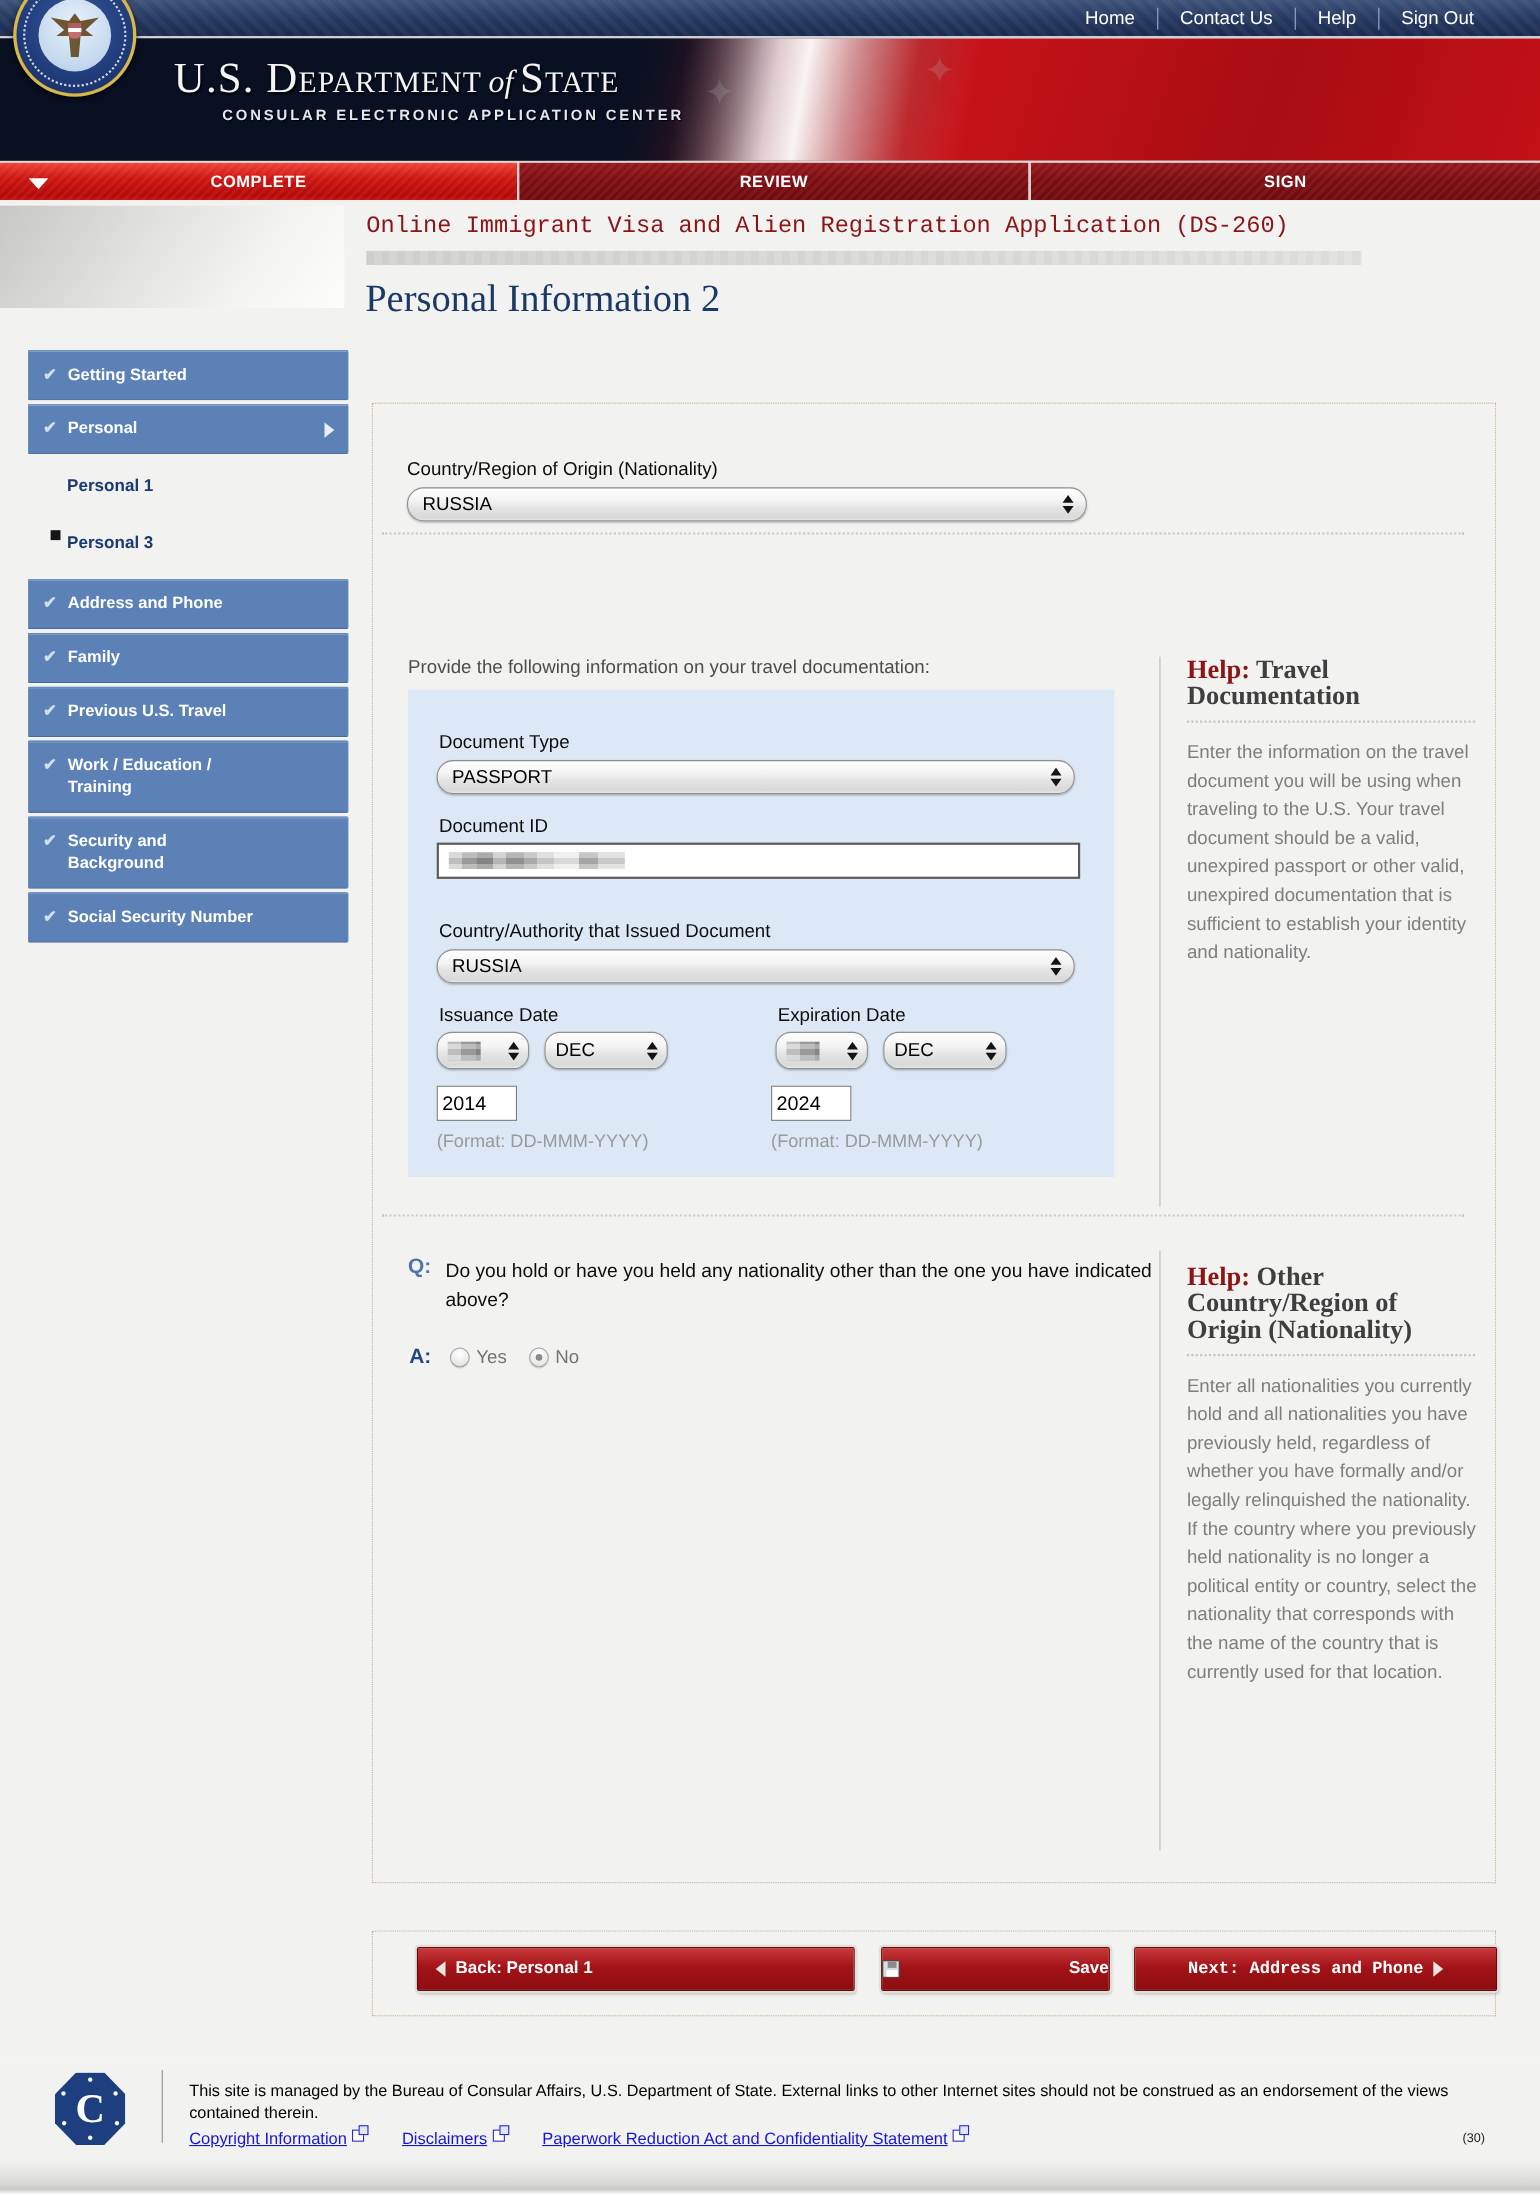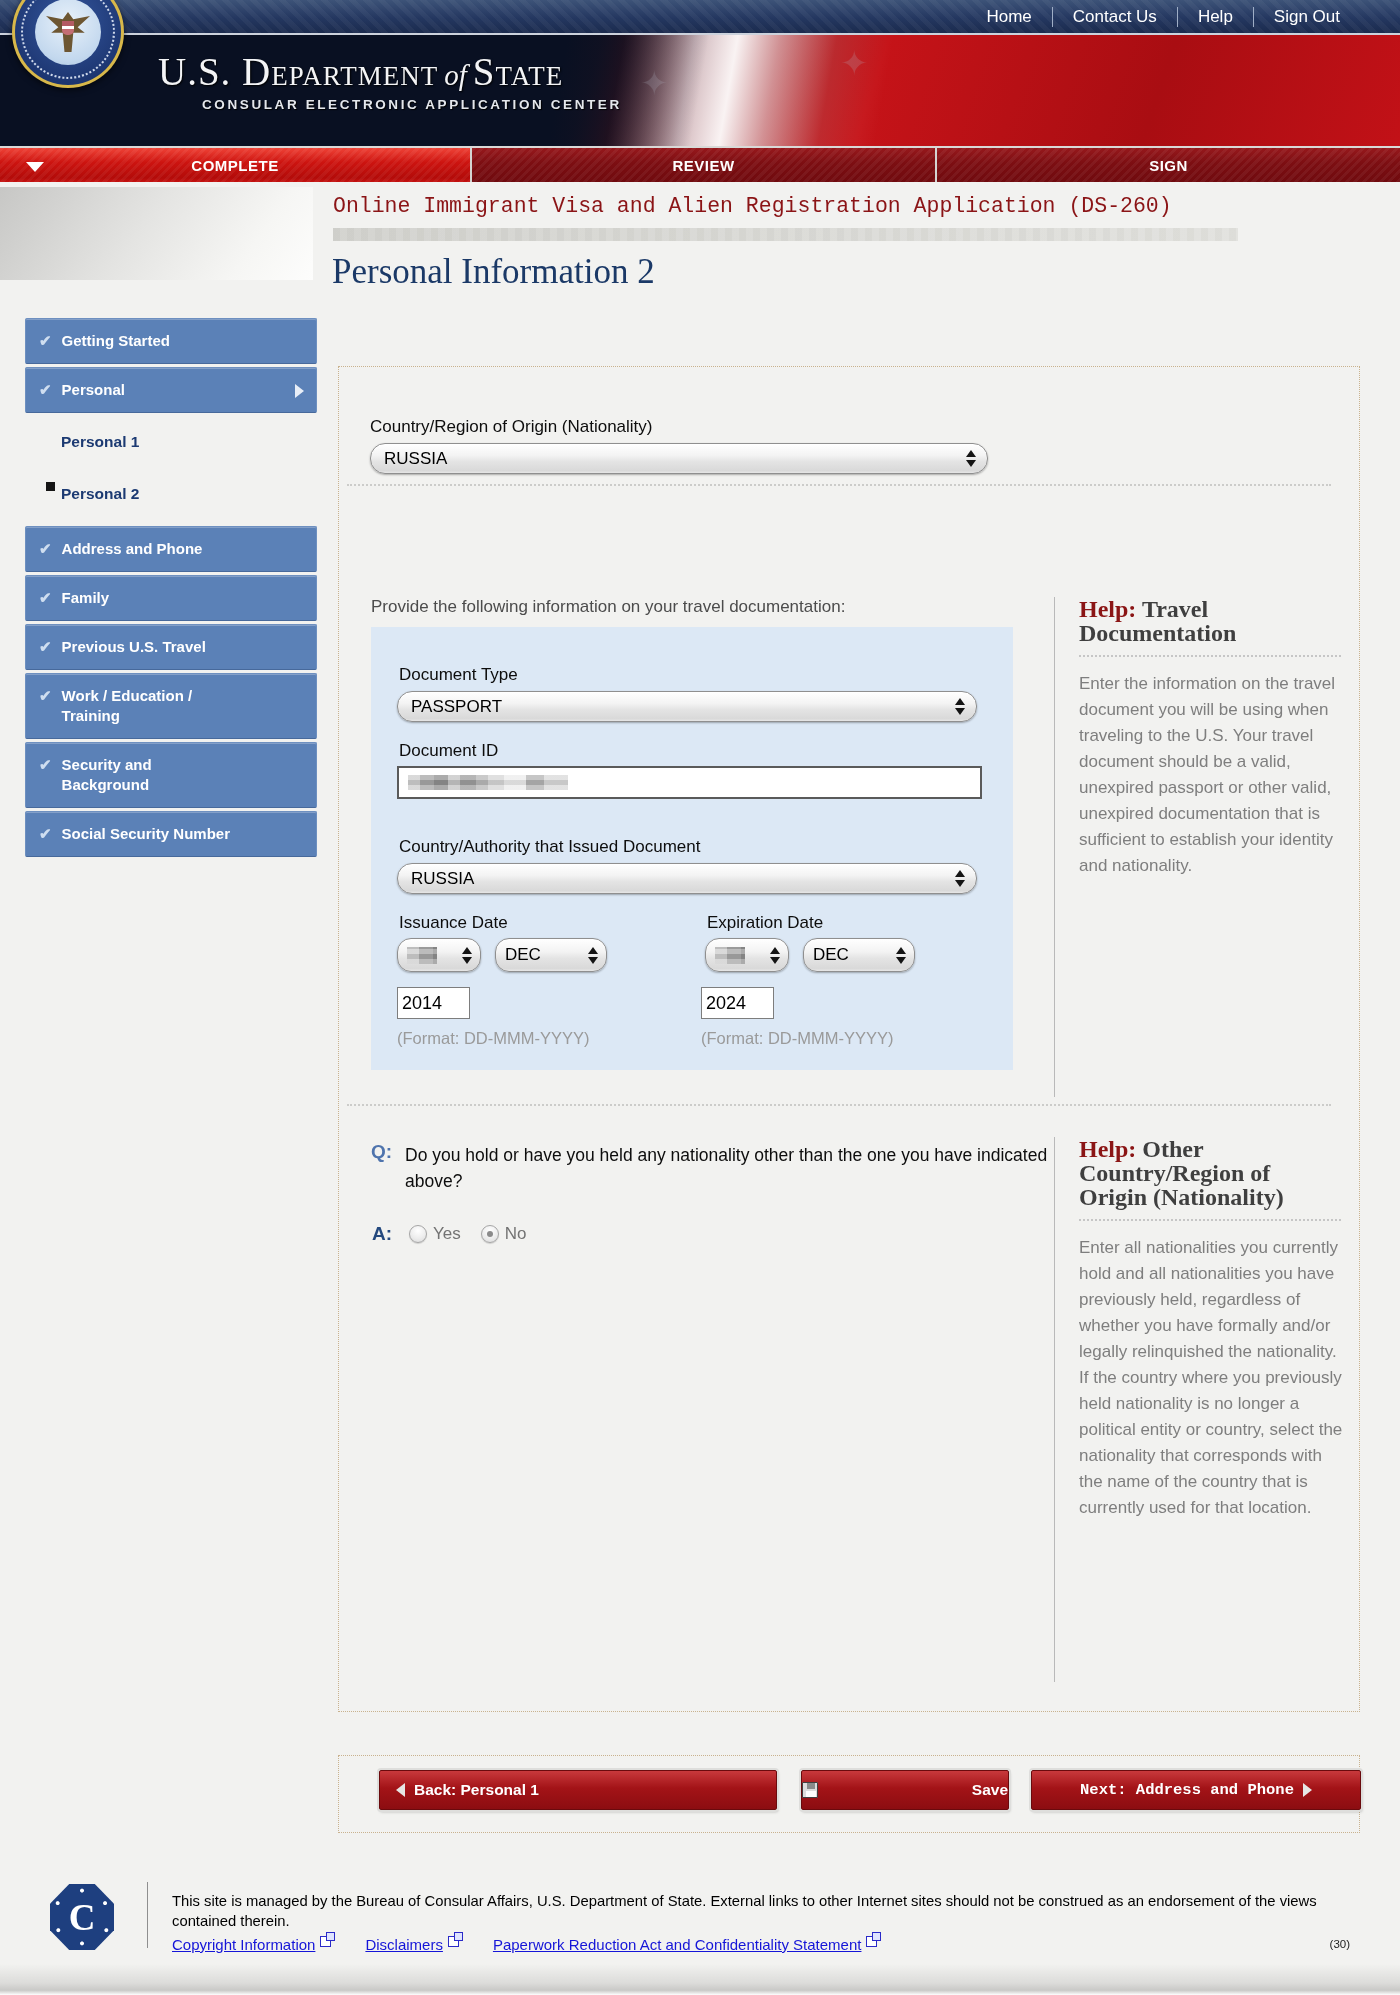--- a/index.html
+++ b/index.html
@@ -130,21 +130,21 @@
       repeating-linear-gradient(0deg, rgba(255,255,255,0.25) 0 5px, rgba(0,0,0,0.08) 5px 10px),
       linear-gradient(90deg, #cdcdcd 0 12px, #a6a6a6 12px 26px, #8f8f8f 26px 40px, #c4c4c4 40px 52px, #9d9d9d 52px 68px, #b8b8b8 68px 80px, #d6d6d6 80px 96px, #ececec 96px 118px, #b3b3b3 118px 136px, #d9d9d9 136px); }
   .px-blur.sm { width:30px; height:17px; }
 
   
   .help-col { position:absolute; left:715px; width:307px; border-left:1px solid #b9b9b9; padding:0 0 0 24px; }
   .help-col.hc1 { top:230px; height:500px; }
   .help-col.hc2 { top:770px; height:545px; }
   .help-head { font-family:"Liberation Serif", serif; font-weight:bold; font-size:24px; line-height:24px; color:#3f3f3f; }
   .help-head .hp { color:#8b1515; }
-  .hw1 { max-width:170px; } .hw2 { max-width:232px; }
+  .hw1 { max-width:170px; } .hw2 { max-width:232px;margin-top:12px; }
   .help-dotsep { border-top:2px dotted #c6c6c6; margin:10px 0 0 0; width:262px; }
   .help-body { margin-top:14px; width:264px; font-size:17px; line-height:26px; color:#7e7e7e; }
 
   
   .q-mark { position:absolute; left:32px; top:774px; font-size:19px; font-weight:bold; color:#4f74ad; }
   .q-text { position:absolute; left:66px; top:775px; width:645px; font-size:17.5px; line-height:26px; color:#0d0d0d; }
   .a-mark { position:absolute; left:33px; top:856px; font-size:19px; font-weight:bold; color:#24497e; }
   .answer-row { position:absolute; left:70px; top:857px; display:flex; align-items:center; gap:6px; font-size:17px; color:#737373; }
   .radio { width:18px; height:18px; border-radius:50%; border:1px solid #a6a6a6; position:relative; cursor:pointer;
     background:radial-gradient(circle at 50% 30%, #ffffff, #ededed 55%, #d9d9d9); box-shadow:0 1px 1px rgba(0,0,0,0.15); }
@@ -249,21 +249,21 @@
     <div class="side-btn">
       <span class="side-check">✔</span>
       <span>Personal</span>
       <span class="side-arrow"></span>
     </div>
     <div class="side-sub">
       <span>Personal 1</span>
     </div>
     <div class="side-sub last">
       <span class="bullet"></span>
-      <span>Personal 2</span>
+      <span>Personal 3</span>
     </div>
     <div class="side-btn">
       <span class="side-check">✔</span>
       <span>Address and Phone</span>
     </div>
     <div class="side-btn">
       <span class="side-check">✔</span>
       <span>Family</span>
     </div>
     <div class="side-btn">

